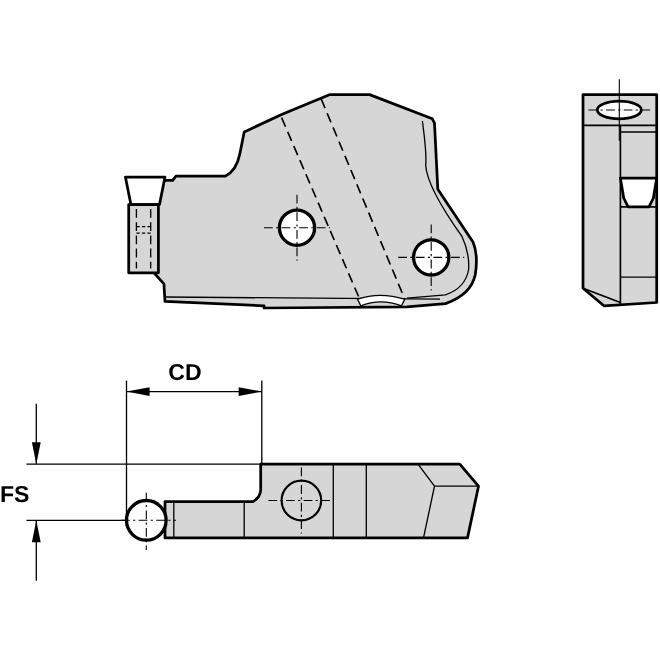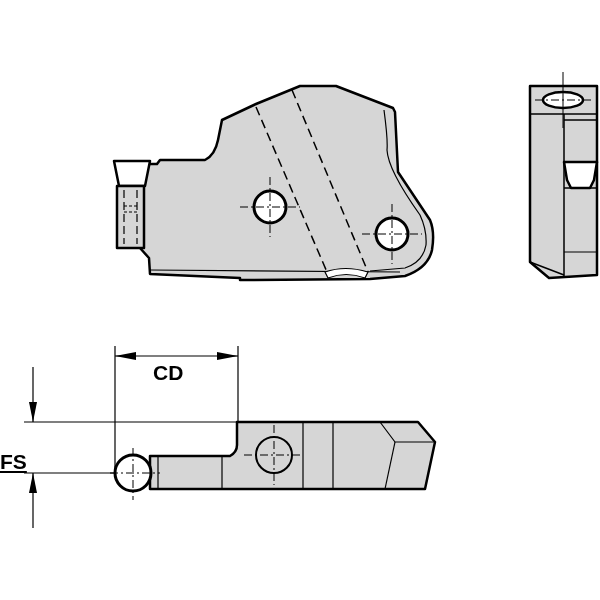--- a/index.html
+++ b/index.html
@@ -78,14 +78,14 @@
   <g stroke="#000" fill="#000">
     <line x1="24" y1="422" x2="237" y2="422" stroke-width="1.2"></line>
     <line x1="24" y1="473" x2="115" y2="473" stroke-width="1.2"></line>
     <line x1="33" y1="367" x2="33" y2="422" stroke-width="1.2"></line>
     <polygon points="33,422 29,402 37,402" stroke="none"></polygon>
     <line x1="33" y1="473" x2="33" y2="528" stroke-width="1.2"></line>
     <polygon points="33,473 29,493 37,493" stroke="none"></polygon>
   </g>
 </svg>
 
-<div class="lbl" style="left:153px; top:328px;margin-top:34px;">CD</div>
-<div class="lbl" style="left:0px; top:451px;text-decoration:underline;">FS</div>
+<div class="lbl" style="left:153px; top:328px;">CD</div>
+<div class="lbl" style="left:0px; top:439px;">FS</div>
 
 </body></html>

